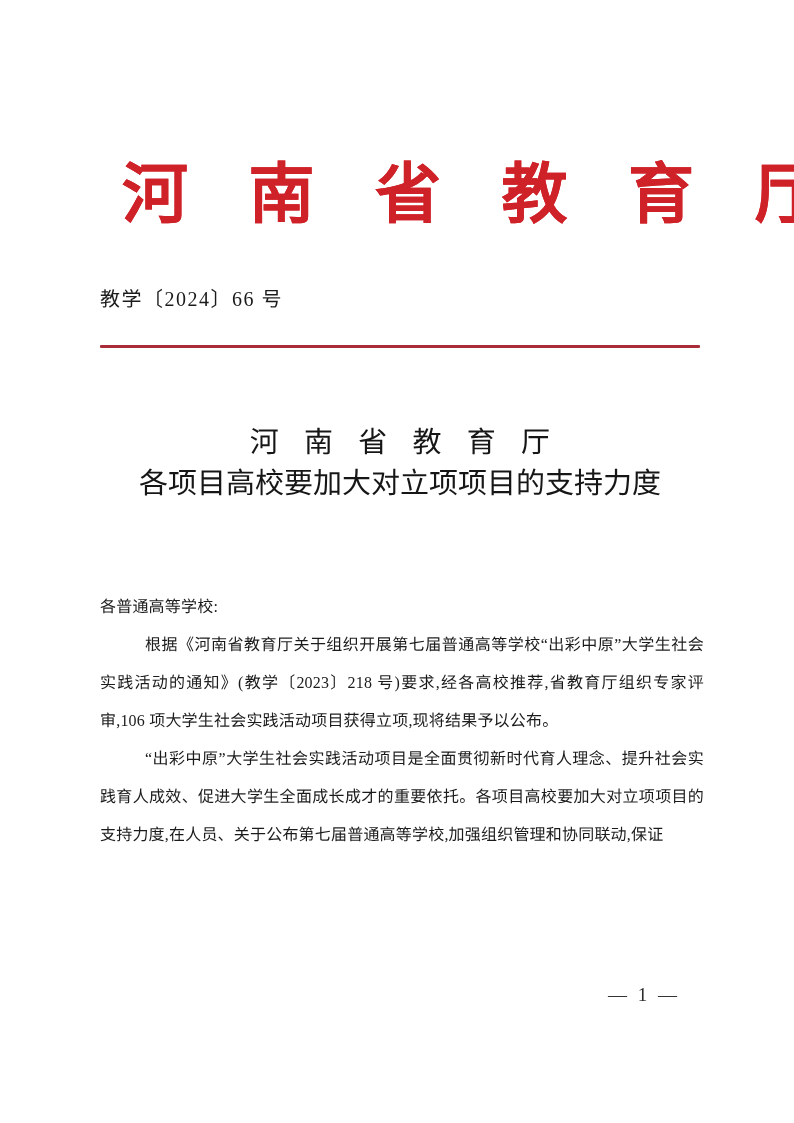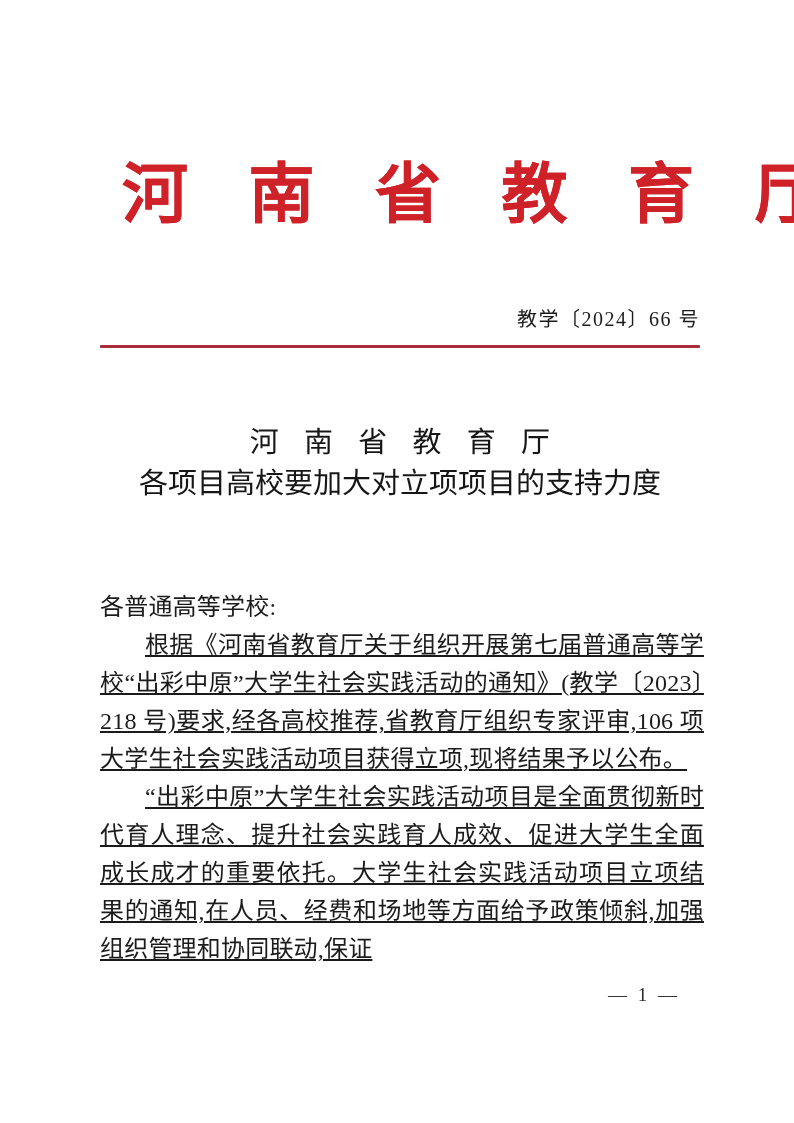--- a/index.html
+++ b/index.html
@@ -43,22 +43,22 @@
     line-height: 86px;
     font-weight: 700;
     color: #cf2128;
     letter-spacing: 22px;
     text-indent: 22px;
     text-shadow: 0 0 0.6px #cf2128;
   }
 
   
   .docnum {
-    top: 304px;
-    text-align: right;
+    top: 284px;
+    text-align: left;
   }
   .docnum-text {
     display: inline-block;
     font-size: 20px;
     line-height: 30px;
     letter-spacing: 1.5px;
     color: #1b1b1b;
   }
 
   
@@ -85,31 +85,30 @@
     letter-spacing: 9px;
     text-indent: 9px;
   }
 
   
   .body-block {
     top: 588px;
     width: 604px;
   }
   .para {
-    font-size: 24px;
+    font-size: 16px;
     line-height: 38px;
     color: #1b1b1b;
     text-align: justify;
     text-justify: inter-character;
     letter-spacing: 0.2px;
     margin: 0;
   }
   .para.indent {
     text-indent: 45px;
-    text-decoration: underline;
   }
 
   
   .footer {
     top: 982px;
     text-align: right;
     padding-right: 20px;
     box-sizing: border-box;
   }
   .footer-text {
@@ -135,20 +134,20 @@
   <div class="col redrule"></div>
 
   <div class="col title-block">
     <div class="title-line spaced">河 南 省 教 育 厅</div>
     <div class="title-line">各项目高校要加大对立项项目的支持力度</div>
   </div>
 
   <div class="col body-block">
     <p class="para">各普通高等学校:</p>
     <p class="para indent">根据《河南省教育厅关于组织开展第七届普通高等学校“出彩中原”大学生社会实践活动的通知》(教学〔2023〕218 号)要求,经各高校推荐,省教育厅组织专家评审,106 项大学生社会实践活动项目获得立项,现将结果予以公布。</p>
-    <p class="para indent">“出彩中原”大学生社会实践活动项目是全面贯彻新时代育人理念、提升社会实践育人成效、促进大学生全面成长成才的重要依托。大学生社会实践活动项目立项结果的通知,在人员、经费和场地等方面给予政策倾斜,加强组织管理和协同联动,保证</p>
+    <p class="para indent">“出彩中原”大学生社会实践活动项目是全面贯彻新时代育人理念、提升社会实践育人成效、促进大学生全面成长成才的重要依托。各项目高校要加大对立项项目的支持力度,在人员、关于公布第七届普通高等学校,加强组织管理和协同联动,保证</p>
   </div>
 
   <div class="col footer">
     <span class="footer-text">— 1 —</span>
   </div>
 
 </div>
 
 </body></html>

